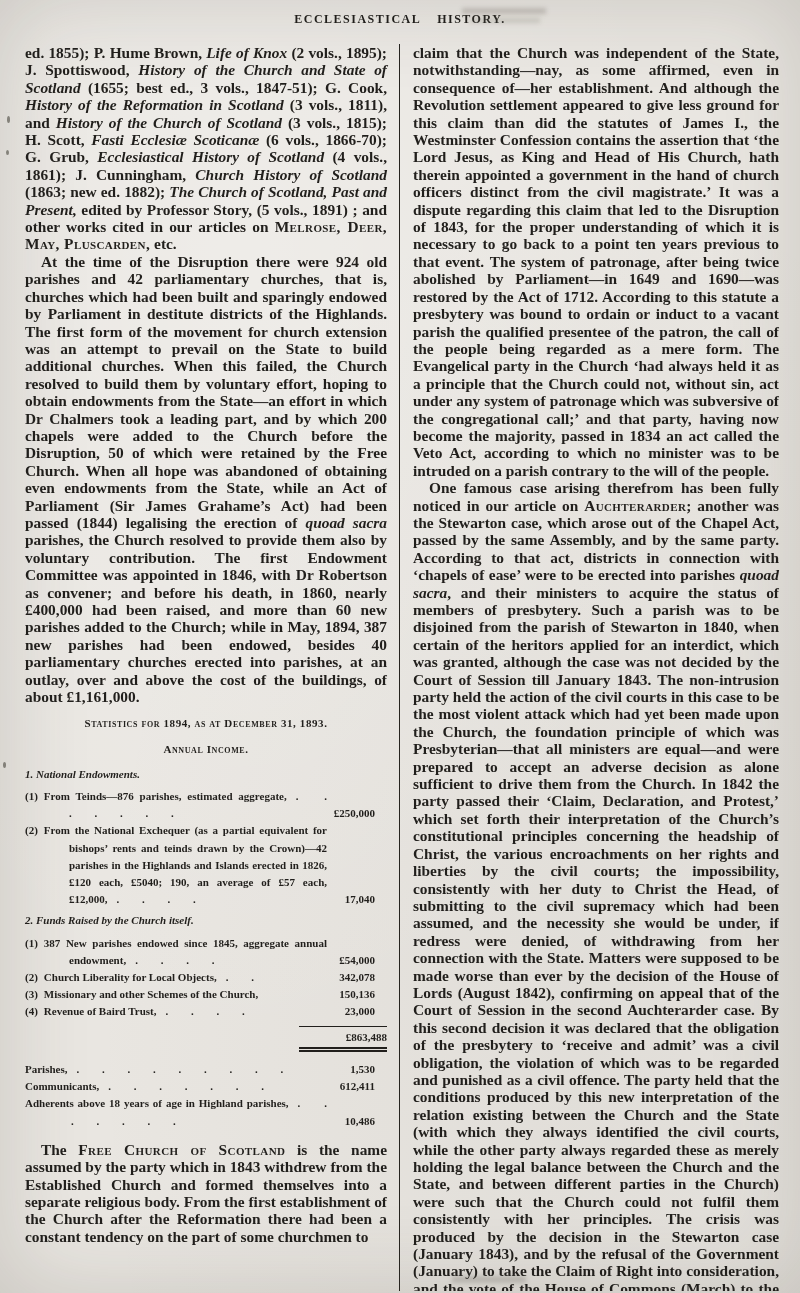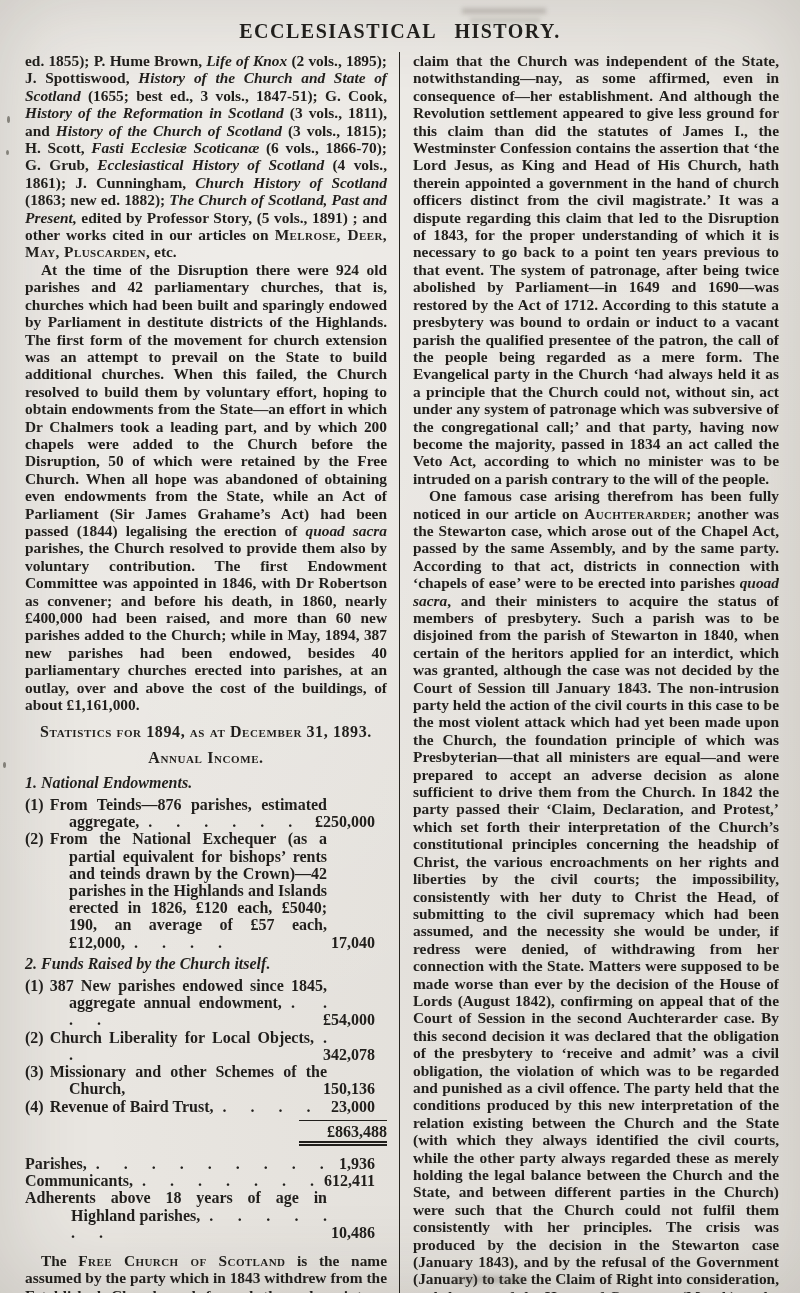--- a/index.html
+++ b/index.html
@@ -7,33 +7,33 @@
     position:relative; width:800px; height:1293px; overflow:hidden;
     background:
       radial-gradient(ellipse at 30% 20%, rgba(255,255,255,0.25), transparent 55%),
       radial-gradient(ellipse at 75% 80%, rgba(90,85,75,0.06), transparent 60%),
       #e9e6e1;
     box-shadow: inset 0 0 90px rgba(60,55,45,0.18);
     color:#211f1c;
     font-family:"Liberation Serif","DejaVu Serif",serif;
   }
   .header {
-    text-align:center; font-weight:bold; font-size:20px; letter-spacing:1.5px;
-    word-spacing:12px; padding-top:20px; height:32px;
+    text-align:center; font-weight:bold; font-size:12px; letter-spacing:1.5px;
+    word-spacing:12px; padding-top:12px; height:32px;
   }
   .columns { display:flex; height:1247px; overflow:hidden; padding:0 6px 0 25px; box-sizing:border-box;font-weight:bold; }
   .col { font-size:15.4px; line-height:17.4px; text-align:justify; }
   .col-left  { width:362px; padding-right:12px; box-sizing:content-box; }
   .col-right { width:366px; border-left:1.5px solid #26241f; padding-left:13px; }
   .para { margin:0; }
   .indent { text-indent:16px; }
   .i  { font-style:italic; }
   .sc { font-variant:small-caps; letter-spacing:0.4px; }
   
-  .stats { font-size:16px; line-height:17.2px; margin-top:10px; }
+  .stats { font-size:11px; line-height:17.2px; margin-top:10px; }
   .stats-heading    { text-align:center; font-variant:small-caps; letter-spacing:0.6px; margin:10px 0 8px; }
   .stats-subheading { text-align:center; font-variant:small-caps; letter-spacing:0.6px; margin:0 0 8px; }
   .stats-section-title { text-align:left; font-style:italic; margin:4px 0 5px; }
   .stat-item { position:relative; padding-left:44px; text-indent:-44px; padding-right:60px; }
   .stat-item .num { margin-right:6px; }
   .stat-item .value, .sum-item .value {
     position:absolute; right:12px; bottom:0; text-indent:0; white-space:nowrap;
   }
   .dots { word-spacing:20px; margin-left:9px; }
   .total-row { margin:5px 0 9px; }
@@ -100,21 +100,21 @@
           <span class="num">(4)</span><span>Revenue of Baird Trust,</span><span class="dots">. . . .</span>
           <span class="value">23,000</span>
         </div>
 
         <div class="total-row">
           <span class="total">£863,488</span>
         </div>
 
         <div class="sum-item">
           <span>Parishes,</span><span class="dots">. . . . . . . . .</span>
-          <span class="value">1,936</span>
+          <span class="value">1,530</span>
         </div>
         <div class="sum-item">
           <span>Communicants,</span><span class="dots">. . . . . . .</span>
           <span class="value">612,411</span>
         </div>
         <div class="sum-item">
           <span>Adherents above 18 years of age in Highland parishes,</span><span class="dots">. . . . . . .</span>
           <span class="value">10,486</span>
         </div>
       </div>

